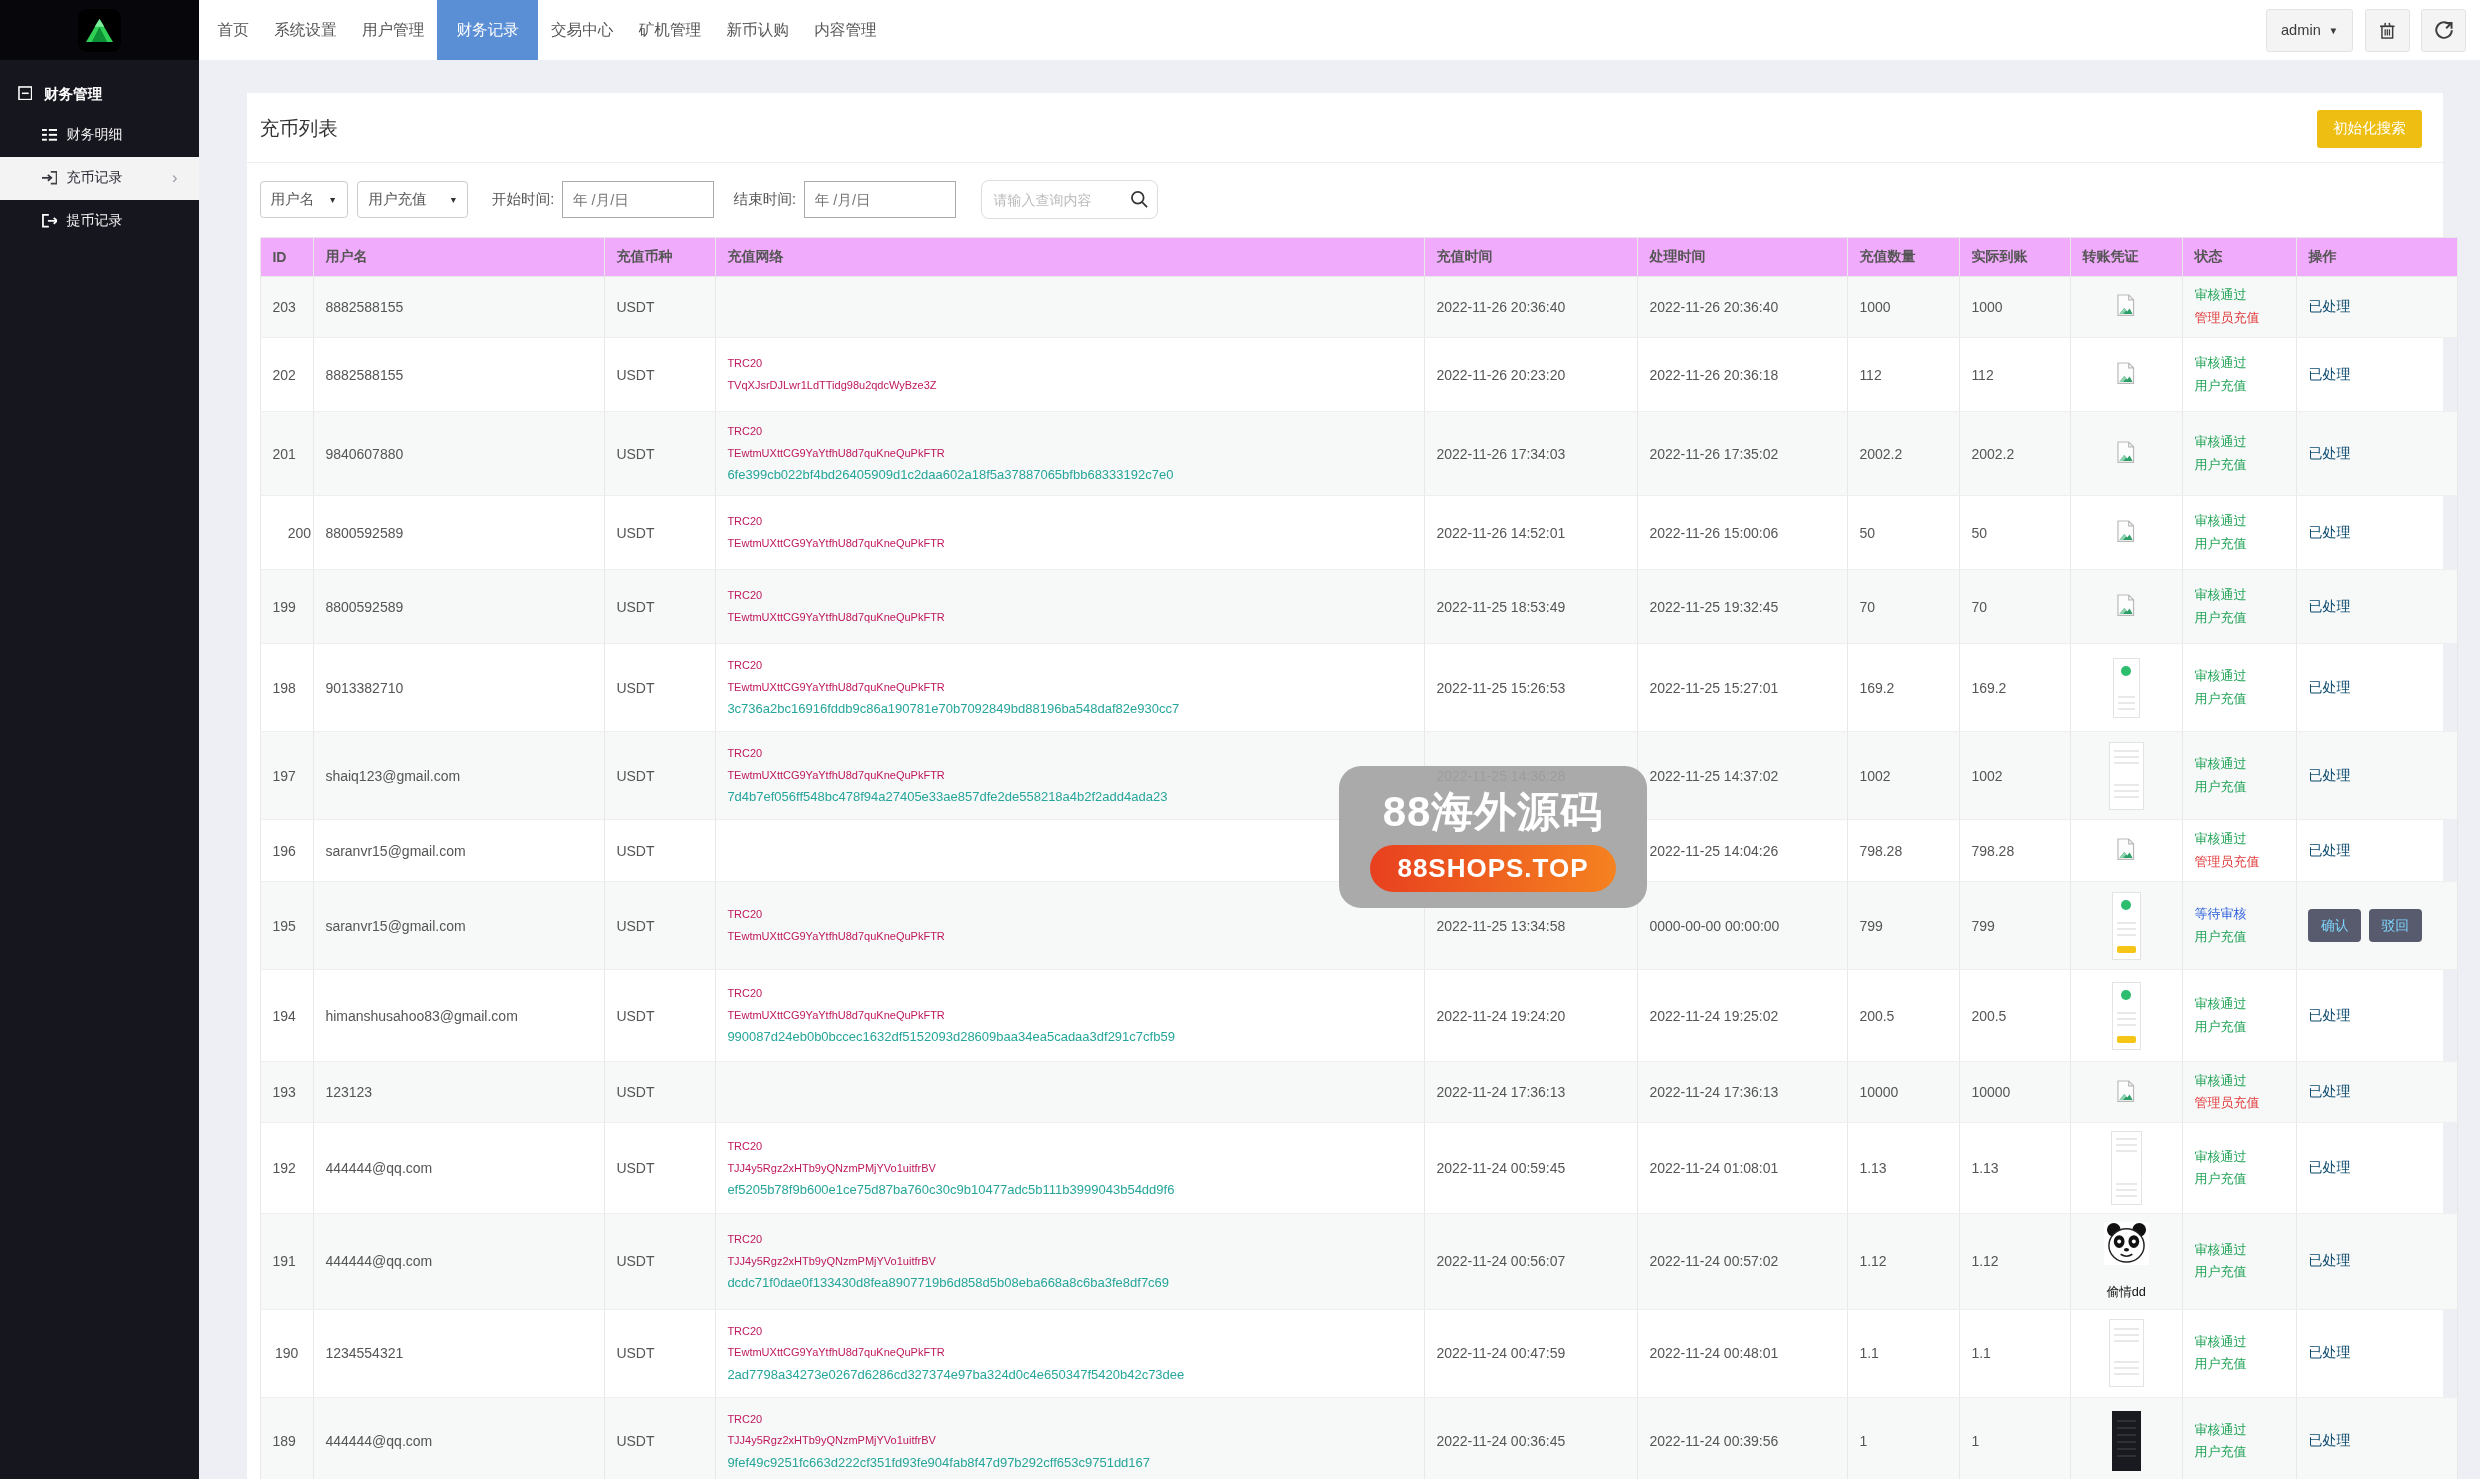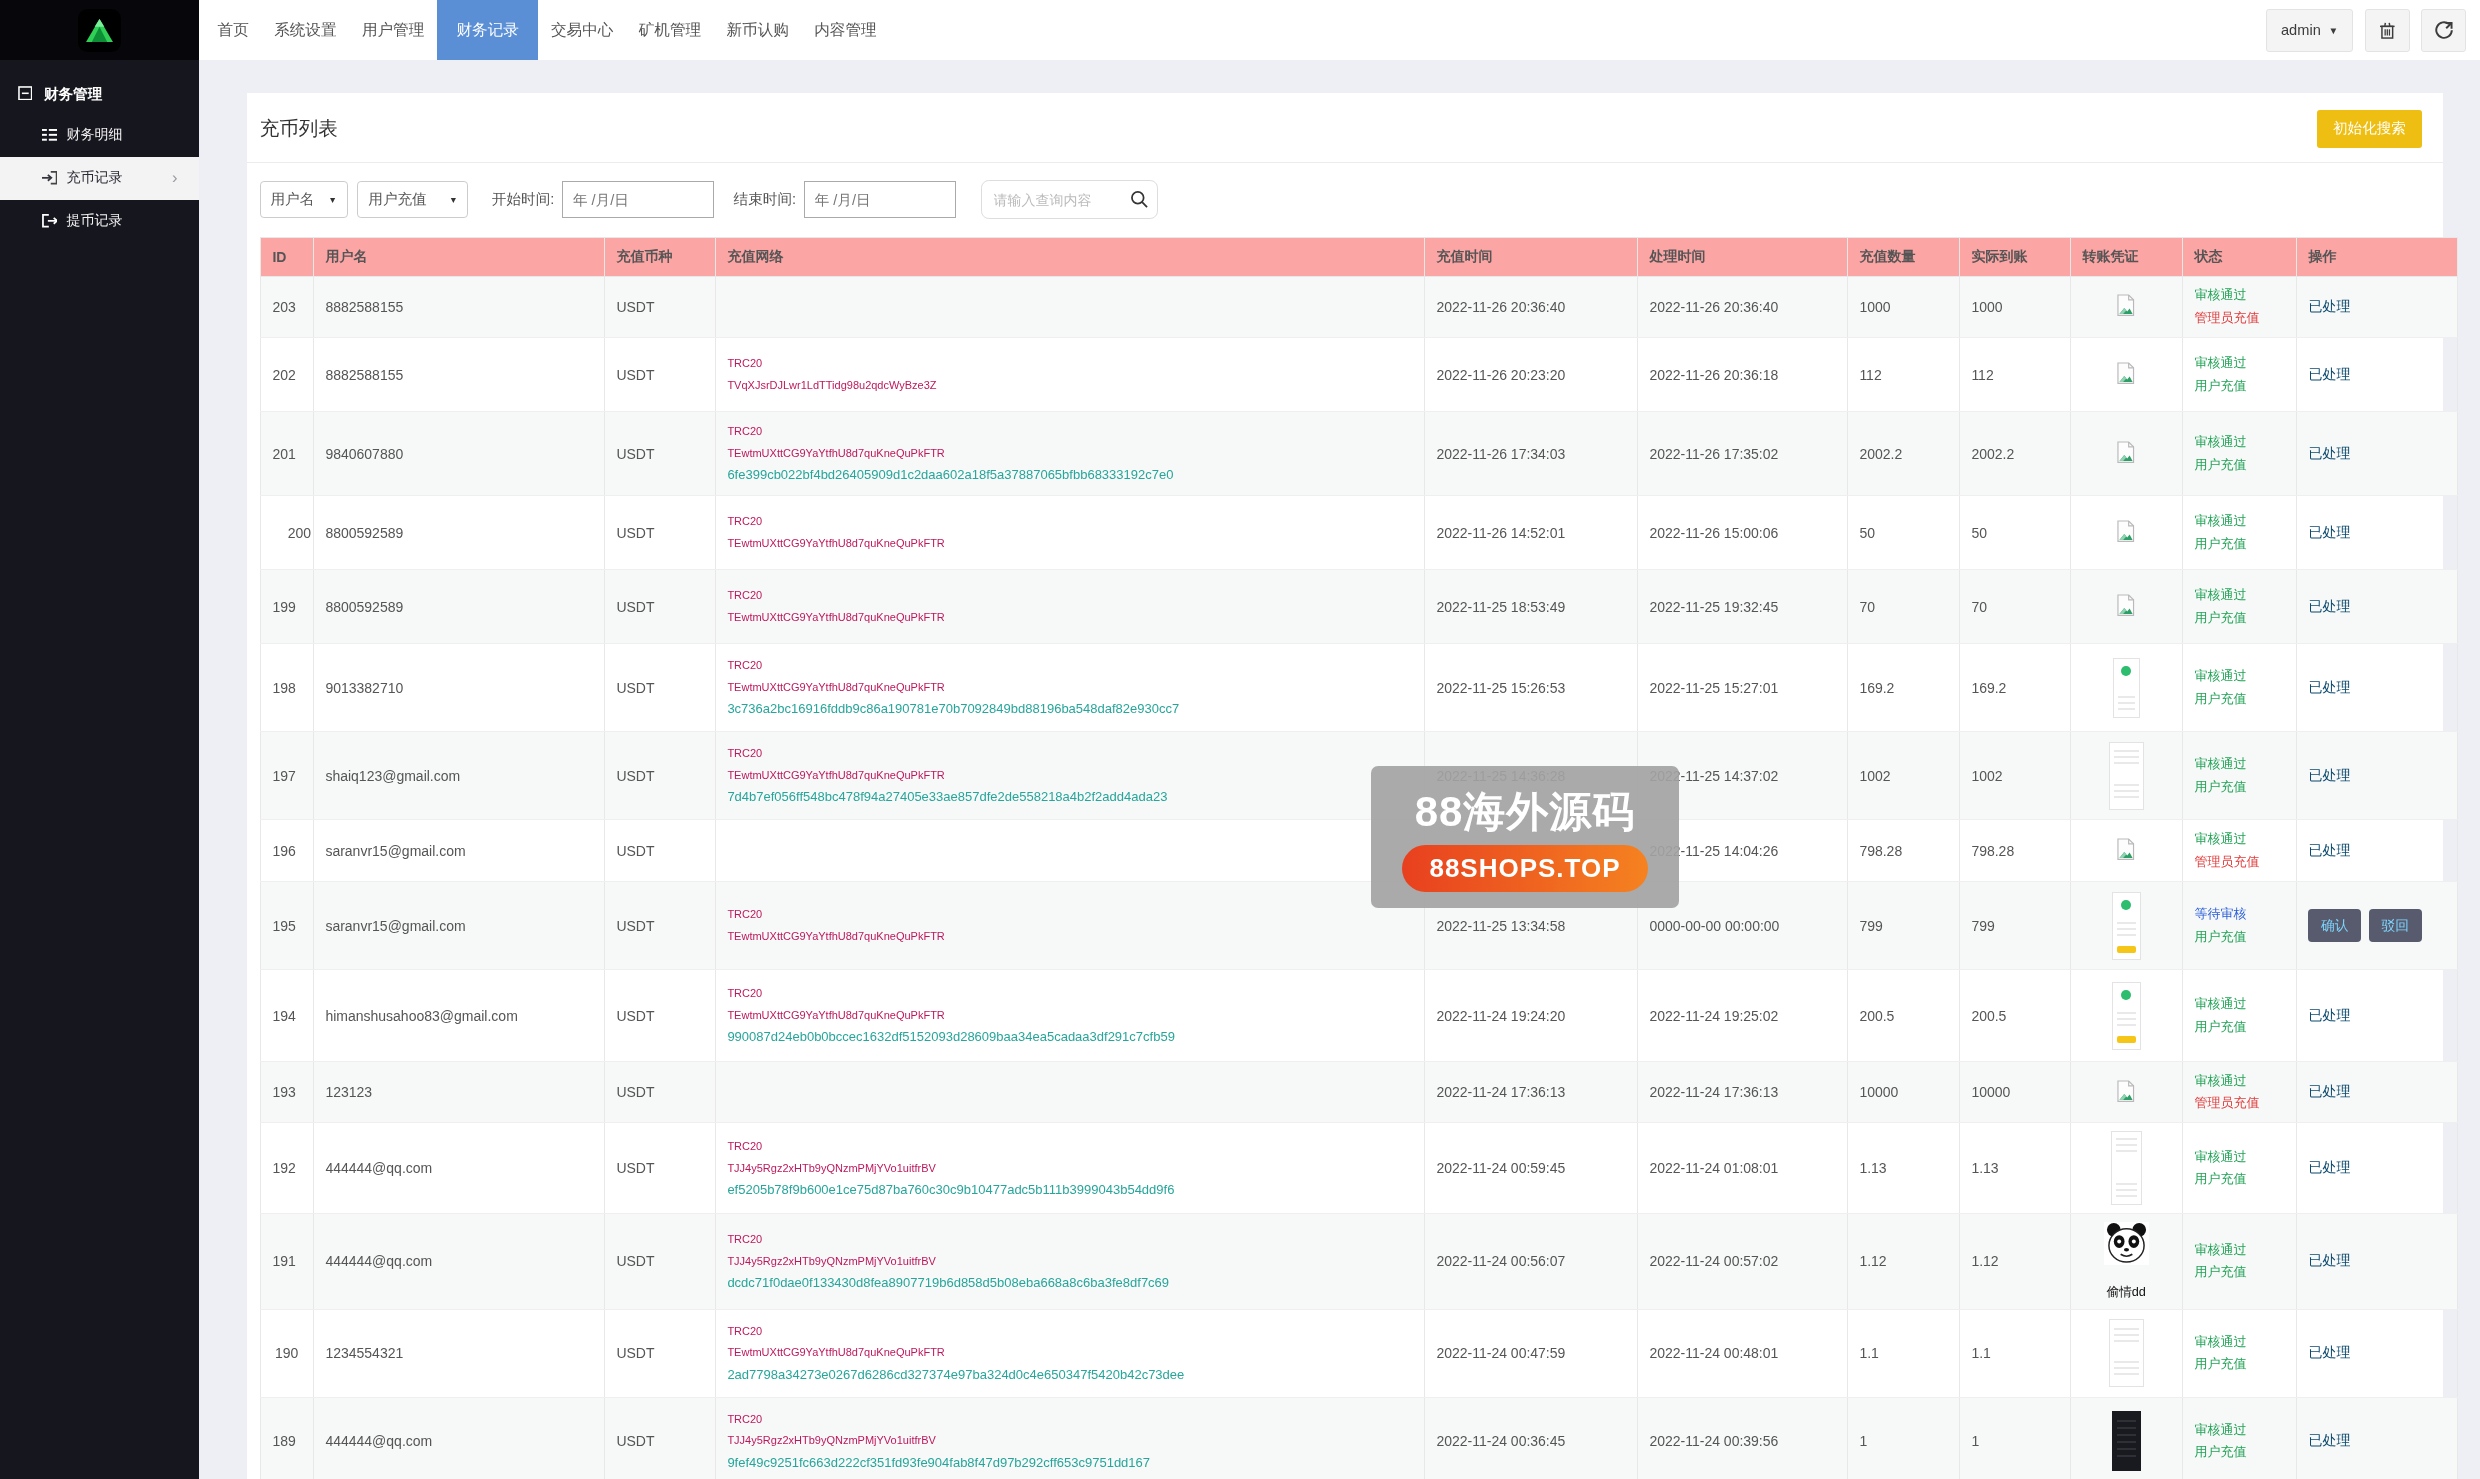--- a/index.html
+++ b/index.html
@@ -44,21 +44,21 @@
   .flabel { margin:0 7.8px 0 11.7px; }
   .date-input { width:152px; height:37px; border:1px solid #aaa; background:#fff; padding:0 9.8px; font-size:14.6px; color:#555; font-family:inherit; }
   .date-input::placeholder { color:#777; }
   .search-wrap { position:relative; margin-left:25px; }
   .search-input { width:177px; height:39px; border:1px solid #ddd; border-radius:7.8px; padding:0 35px 0 11.7px; font-size:14px; color:#555; font-family:inherit; }
   .search-input::placeholder { color:#bbb; }
   .search-ic { position:absolute; right:9.8px; top:9.8px; cursor:pointer; }
 
   
   table { width:2196px; border-collapse:collapse; table-layout:fixed; border:1px solid #e8e8e8; }
-  th { font-size:14px; color:#555; text-align:left; font-weight:bold; padding:9.8px 11.7px; border-right:1px solid #e8e8e8; border-bottom:1px solid #e8e8e8; background:#fca5a5; }
+  th { font-size:14px; color:#555; text-align:left; font-weight:bold; padding:9.8px 11.7px; border-right:1px solid #e8e8e8; border-bottom:1px solid #e8e8e8; background:#f0abfc; }
   th:last-child, td:last-child { border-right:none; }
   td { font-size:14px; color:#555; padding:7.8px 11.7px; border-right:1px solid #e8e8e8; border-bottom:1px solid #efefef; vertical-align:middle; background-clip:padding-box; }
   tr.stripe td { background-color:#f7f8f8; }
   .net-line { font-size:11px; line-height:21.5px; color:#be185d; word-break:break-all; }
   .net-hash { font-size:13px; line-height:21.5px; color:#26a69a; word-break:break-all; }
   .st-line { font-size:13px; line-height:22.4px; }
   .st-green { color:#21a356; }
   .st-red { color:#e23c3c; }
   .st-blue { color:#2b5fd9; }
   .op-link { color:#0c4a6e; font-size:14px; cursor:pointer; }
@@ -69,21 +69,21 @@
   .thumb { display:inline-block; position:relative; background:#fff; border:1px solid #e3e3e3; vertical-align:middle; }
   .thumb .dot { position:absolute; top:7.8px; left:50%; margin-left:-4.9px; width:9.8px; height:9.8px; border-radius:50%; background:#2dbd6e; }
   .thumb .lines { position:absolute; left:3.9px; right:3.9px; height:17.6px; background:repeating-linear-gradient(to bottom,#e9e9e9 0 2px,transparent 2px 5.9px); }
   .thumb .ybar { position:absolute; bottom:5.9px; left:15%; width:70%; height:6.8px; background:#f5c518; border-radius:2px; }
   .thumb.dark { background:#191a1f; border-color:#191a1f; }
   .thumb.dark .lines { background:repeating-linear-gradient(to bottom,#2e3038 0 2px,transparent 2px 6.8px); }
   .meme-wrap { display:inline-block; text-align:center; }
   .meme-cap { font-size:12.7px; color:#111; margin-top:16px; }
 
   
-  .watermark { position:absolute; left:1124px; top:673px; width:308px; height:142px; background:rgba(163,163,163,0.92); border-radius:7px; z-index:40; text-align:center; }
+  .watermark { position:absolute; left:1092px; top:673px; width:308px; height:142px; background:rgba(163,163,163,0.92); border-radius:22px; z-index:40; text-align:center; }
   .wm1 { color:#fff; font-size:42px; font-weight:bold; letter-spacing:1px; margin-top:17.6px; font-family:"Liberation Sans","DejaVu Sans",sans-serif; }
   .wm2 { display:inline-block; margin-top:5.9px; background:linear-gradient(90deg,#e8401f,#f58220); color:#fff; font-size:26px; font-weight:bold; padding:7.8px 27px; border-radius:24.4px; letter-spacing:1px; }
 </style>
 </head>
 <body>
 
 <div class="sidebar">
   <div class="logo-strip">
     <div class="logo-box">
       <svg width="29" height="25" viewBox="0 0 30 26">

